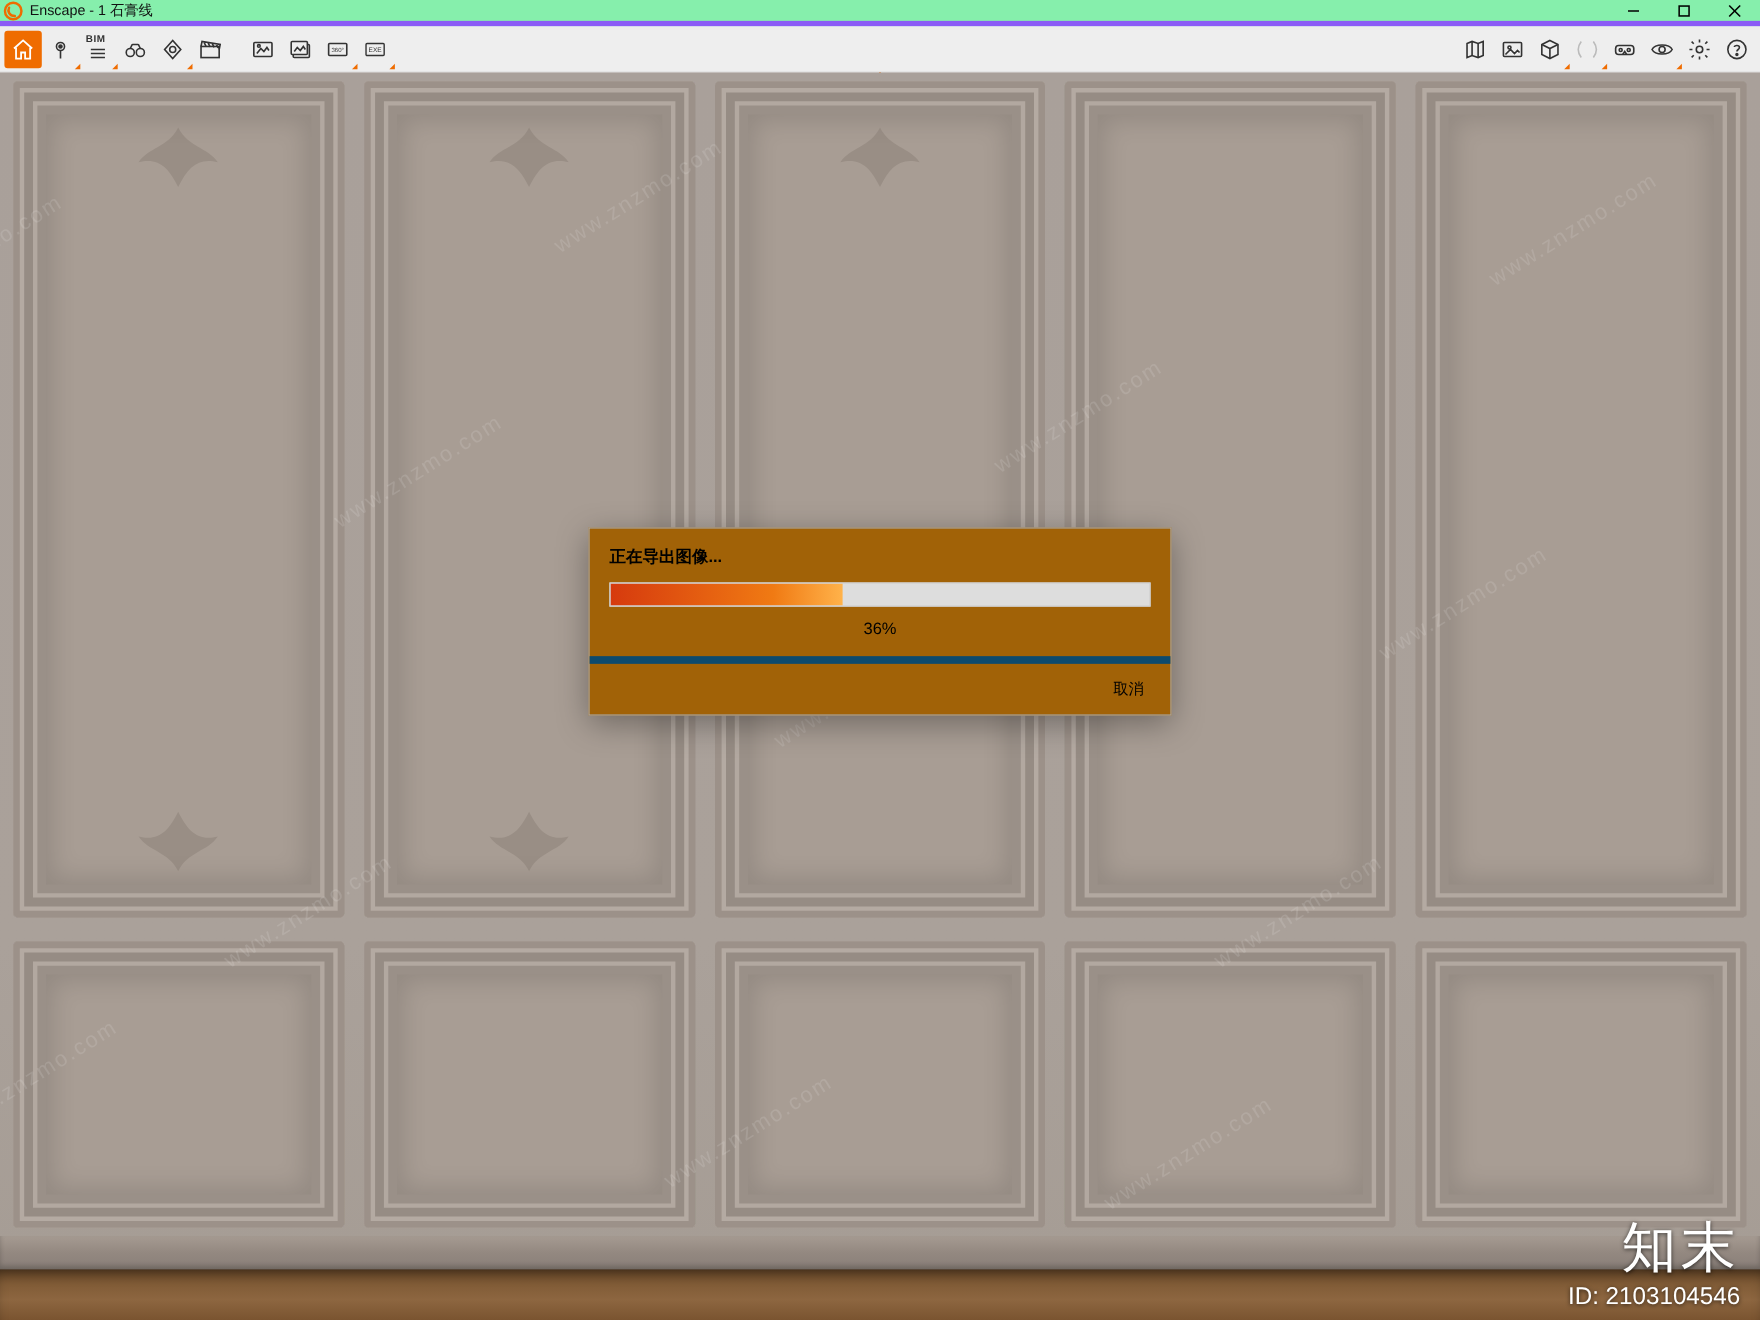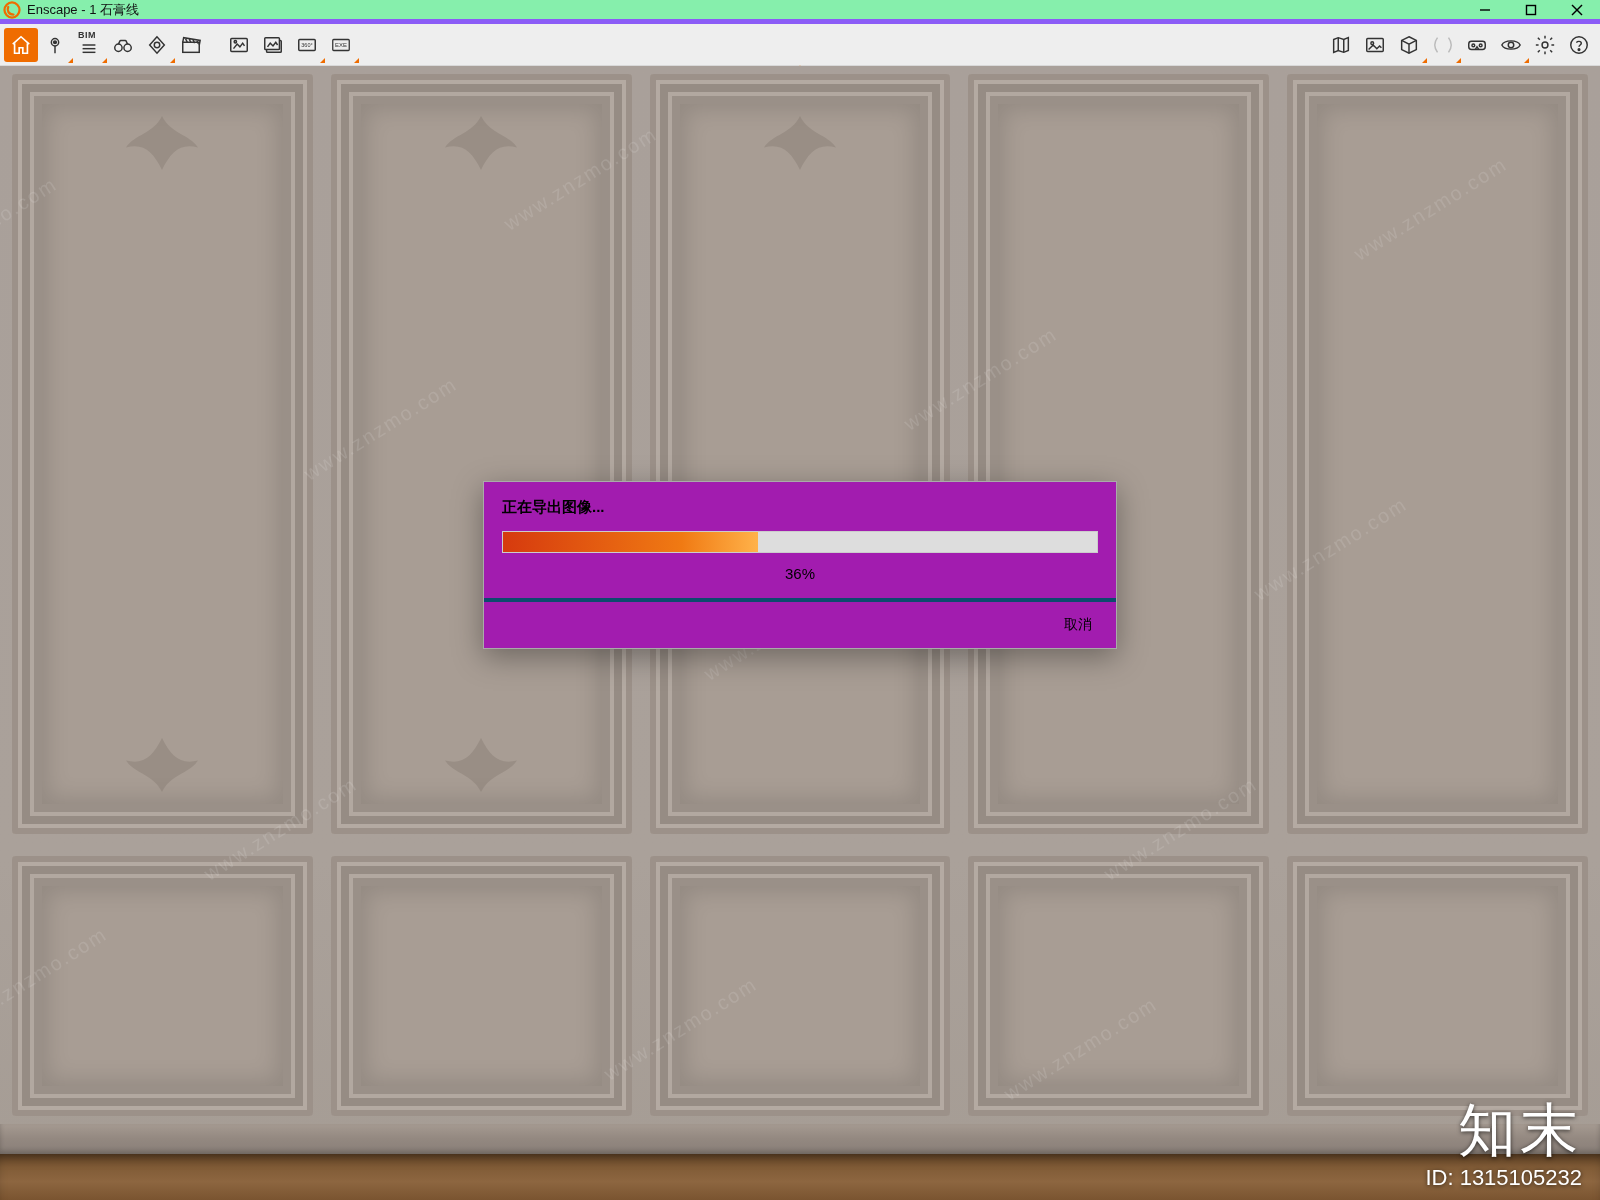--- a/index.html
+++ b/index.html
@@ -171,30 +171,30 @@
   
   .brand-mark{
     position:absolute;
     right:18px; bottom:10px;
     text-align:right;
     color:#fff;
     text-shadow:0 1px 4px rgba(0,0,0,.7);
     line-height:1.1;
     pointer-events:none;
   }
-  .brand-mark .b1{ font-size:58px; font-weight:300; letter-spacing:4px;}
+  .brand-mark .b1{ font-size:50px; font-weight:300; letter-spacing:4px;}
   .brand-mark .b2{ font-size:22px; font-weight:400; margin-top:4px;}
 
   
   .dialog{
     position:absolute;
-    width:634px;
+    width:530px;
     left:50%; top:44%;
     transform:translate(-50%,-50%);
-    background:#a21caf;
+    background:#a16207;
     border:1px solid #aaa;
     box-shadow:0 8px 28px rgba(0,0,0,.35);
     font-size:14px;
   }
   .dialog .body{
     padding:16px 18px 12px;
   }
   .dialog .title{
     font-weight:700;
     color:#000;
@@ -212,21 +212,21 @@
     position:absolute; left:0; top:0; bottom:0;
     background:linear-gradient(90deg,#D63A0E 0%, #F07A13 70%, #FFB24A 100%);
   }
   .dialog .percent{
     text-align:center;
     margin:12px 0 4px;
     font-size:15px;
     color:#000;
   }
   .dialog .footer{
-    border-top:4px solid #0c4a6e;
+    border-top:7px solid #0c4a6e;
     padding:12px 18px;
     text-align:right;
   }
   .dialog .footer .cancel{
     display:inline-block;
     padding:2px 6px;
     cursor:pointer;
     color:#000;
   }
 
@@ -452,21 +452,21 @@
       <div class="wm-line" style="left:500px; top:150px;">www.znzmo.com</div>
       <div class="wm-line" style="left:900px; top:350px;">www.znzmo.com</div>
       <div class="wm-line" style="left:1250px; top:520px;">www.znzmo.com</div>
       <div class="wm-line" style="left:-50px; top:950px;">www.znzmo.com</div>
       <div class="wm-line" style="left:1000px; top:1020px;">www.znzmo.com</div>
       <div class="wm-line" style="left:1350px; top:180px;">www.znzmo.com</div>
     </div>
 
     <div class="brand-mark">
       <div class="b1">知末</div>
-      <div class="b2">ID: 1315105232</div>
+      <div class="b2">ID: 2103104546</div>
     </div>
   </div>
 
   <div class="dialog">
     <div class="body">
       <div class="title">正在导出图像...</div>
       <div class="progress-track">
         <div class="progress-fill" style="width:43%"></div>
       </div>
       <div class="percent">36%</div>

